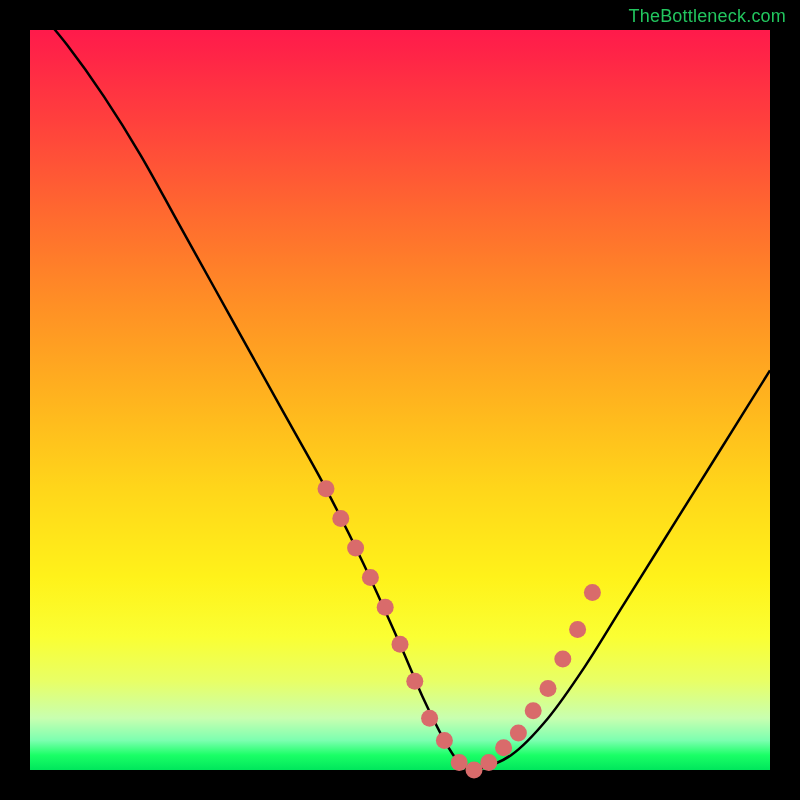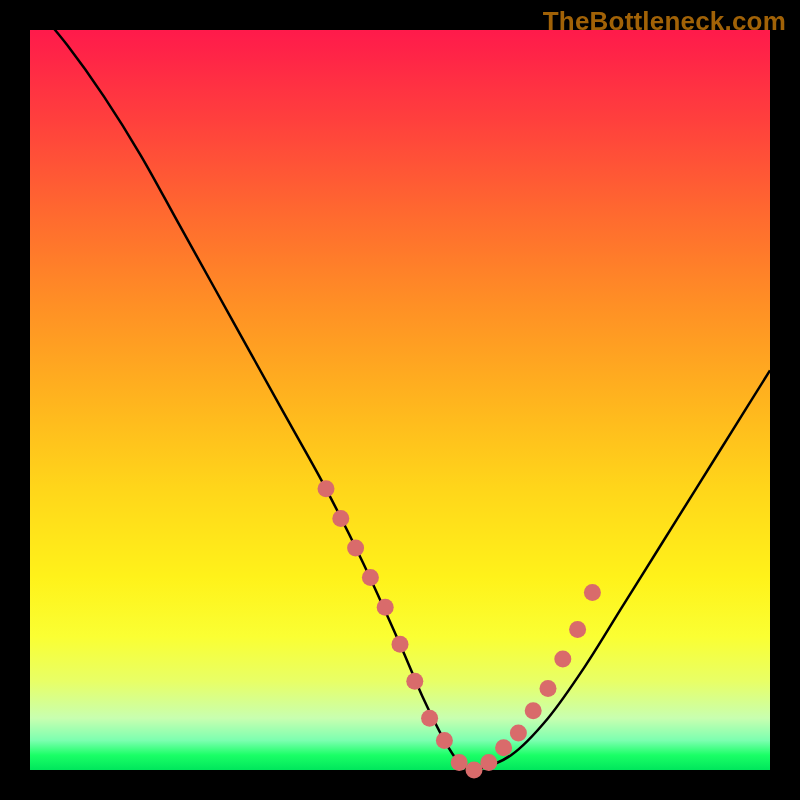--- a/index.html
+++ b/index.html
@@ -39,23 +39,23 @@
       #c8ffb0 93%,
       #7cffb0 96%,
       #1aff66 98%,
       #00e65c 100%
     );
   }
   .watermark {
     position: absolute;
     top: 6px;
     right: 14px;
-    color: #a16207;
-    font-size: 26px;
-    font-weight: 700;
+    color: #22c55e;
+    font-size: 18px;
+    font-weight: 400;
     letter-spacing: 0.2px;
     user-select: none;
   }
   svg.curve {
     position: absolute;
     left: 0;
     top: 0;
     width: 740px;
     height: 740px;
     overflow: visible;

